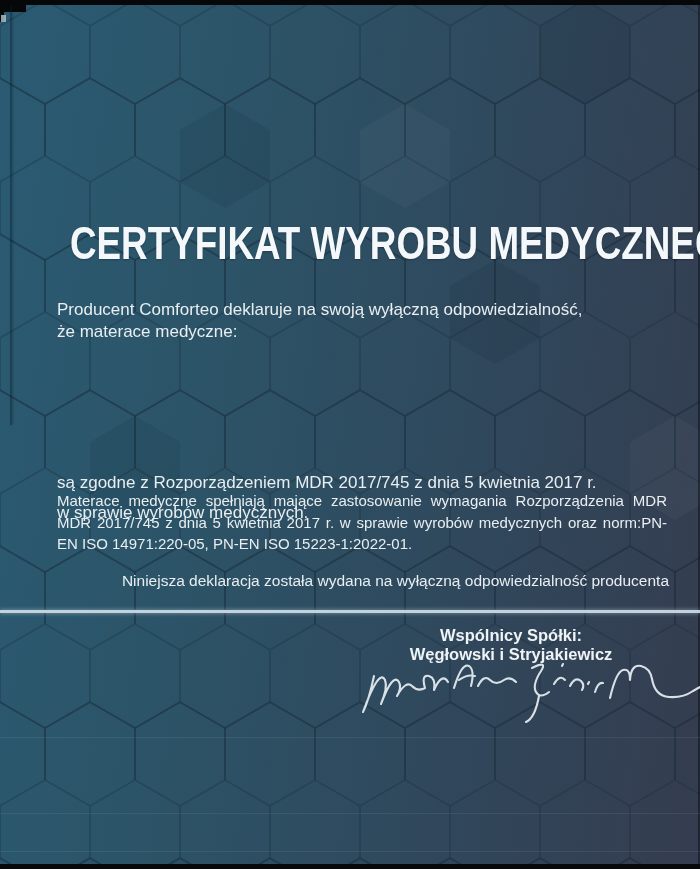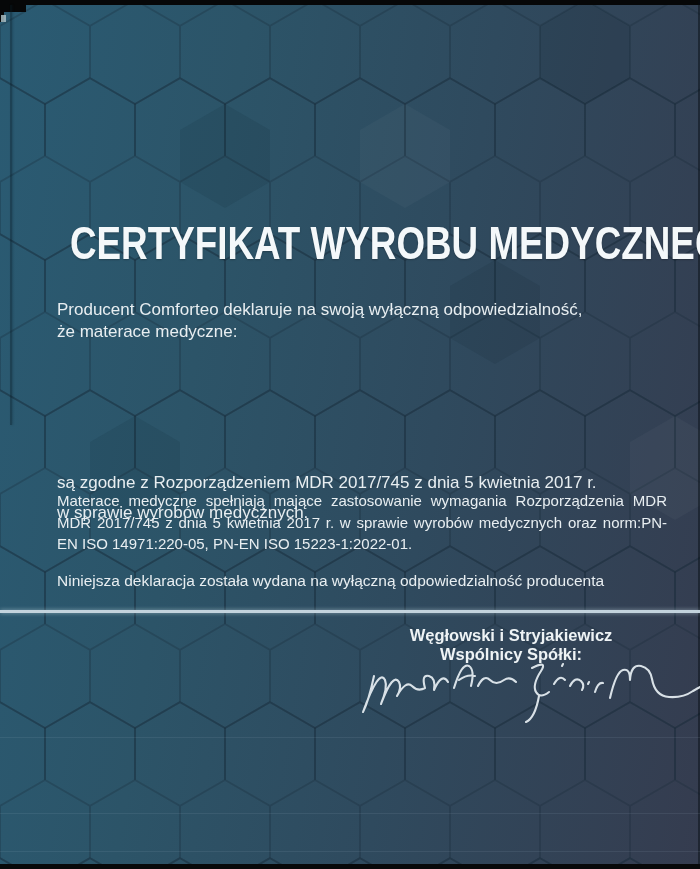--- a/index.html
+++ b/index.html
@@ -31,21 +31,21 @@
     text-align:center;color:#f4f8fa;font-weight:bold;font-size:46px;
     letter-spacing:0px;white-space:nowrap;
     transform:scaleX(.80);transform-origin:50% 50%;
     text-shadow:0 1px 2px rgba(0,0,0,.25);
   }
   .bodytext{position:absolute;left:57px;width:612px;color:#e8eef1;font-weight:normal;}
   .intro{top:299px;font-size:17px;line-height:22px;white-space:pre-line;}
   .bullets{top:345px;font-size:17.5px;line-height:26px;}
   .conformity{top:468px;font-size:17px;line-height:30px;white-space:pre-line;}
   .requirements{top:490px;font-size:15px;line-height:21.5px;text-align:justify;width:610px;}
-  .declaration{top:571px;font-size:15.5px;line-height:20px;white-space:nowrap;}
+  .declaration{top:571px;font-size:15.5px;line-height:20px;white-space:nowrap;text-align:right;}
 
   .divider{position:absolute;left:0;top:610px;width:700px;height:3px;background:#c3d3dd;box-shadow:0 0 4px rgba(210,228,238,.55);}
 
   .sign-block{position:absolute;left:360px;top:626px;width:302px;text-align:center;color:#eef3f5;font-weight:bold;font-size:16.5px;line-height:19px;}
   .sig-svg{position:absolute;left:358px;top:650px;}
 </style>
 </head>
 <body>
 
 <div class="page">
@@ -93,22 +93,22 @@
   <div class="bodytext conformity">są zgodne z Rozporządzeniem MDR 2017/745 z dnia 5 kwietnia 2017 r.
 w sprawie wyrobów medycznych.</div>
 
   <div class="bodytext requirements">Materace medyczne spełniają mające zastosowanie wymagania Rozporządzenia MDR MDR 2017/745 z dnia 5 kwietnia 2017 r. w sprawie wyrobów medycznych oraz norm:PN-EN ISO 14971:220-05, PN-EN ISO 15223-1:2022-01.</div>
 
   <div class="bodytext declaration">Niniejsza deklaracja została wydana na wyłączną odpowiedzialność producenta</div>
 
   <div class="divider"></div>
 
   <div class="sign-block">
+    <div>Wspólnicy Spółki:</div>
     <div>Węgłowski i Stryjakiewicz</div>
-    <div>Wspólnicy Spółki:</div>
   </div>
 
   <svg class="sig-svg" width="342" height="75" viewBox="0 0 342 75" aria-hidden="true">
     <g fill="none" stroke="#e2eaef" stroke-width="2.1" stroke-linecap="round" stroke-linejoin="round" opacity="0.95">
       <path d="M16 26 q -5 24 -11 36 q 16 -44 22 -32 q 3 7 -4 24 q 12 -32 18 -22 q 3 6 -2 14 q 9 -16 15 -10 t 13 2 q -4 -14 4 -12 q 7 2 5 14 q 8 -18 14 -8"></path>
       <path d="M96 38 q 8 -26 15 -22 q 6 4 2 20 m -12 -6 q 8 -6 16 -4"></path>
       <path d="M120 36 q 6 -12 12 -6 t 14 0 q 6 -4 12 2"></path>
       <path d="M174 18 q 16 -8 9 3 q -9 14 -5 21 q 4 7 13 0 m -10 4 q -4 22 -13 26"></path>
       <path d="M196 34 q 6 -10 11 -4 m -3 -14 l 1 -2"></path>
       <path d="M212 36 q 5 -10 11 -5 q 4 4 1 9 m 6 -6 l 1 -2 m 6 10 q 3 -10 8 -9"></path>

